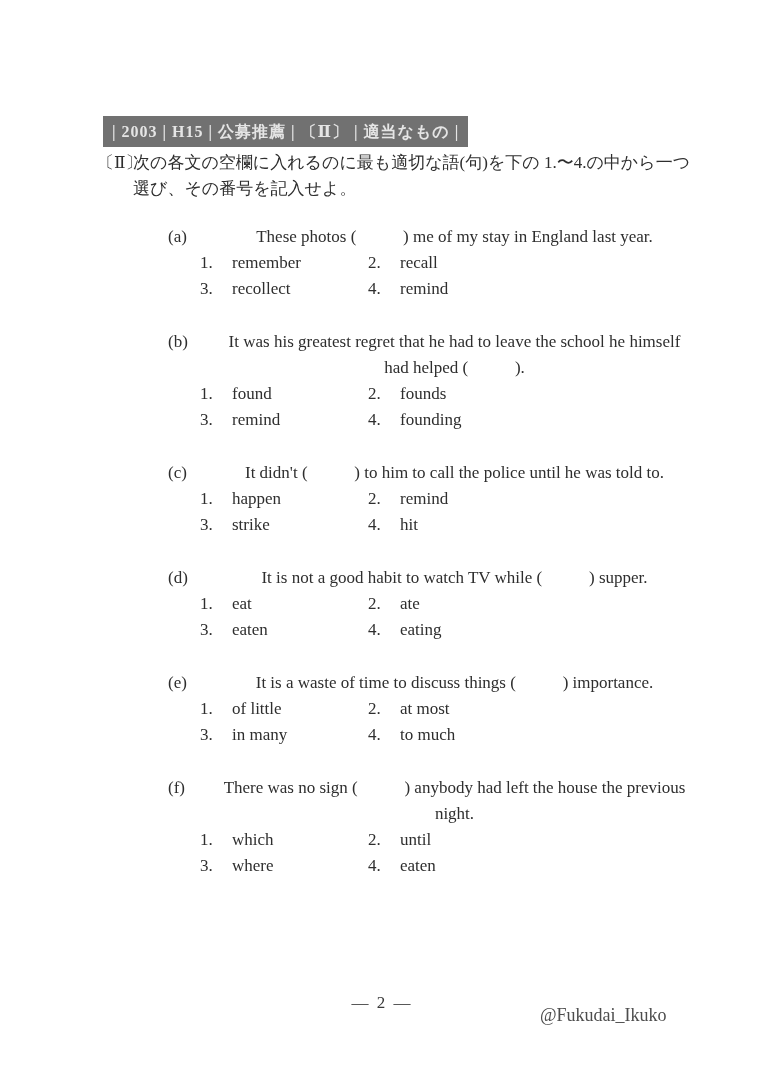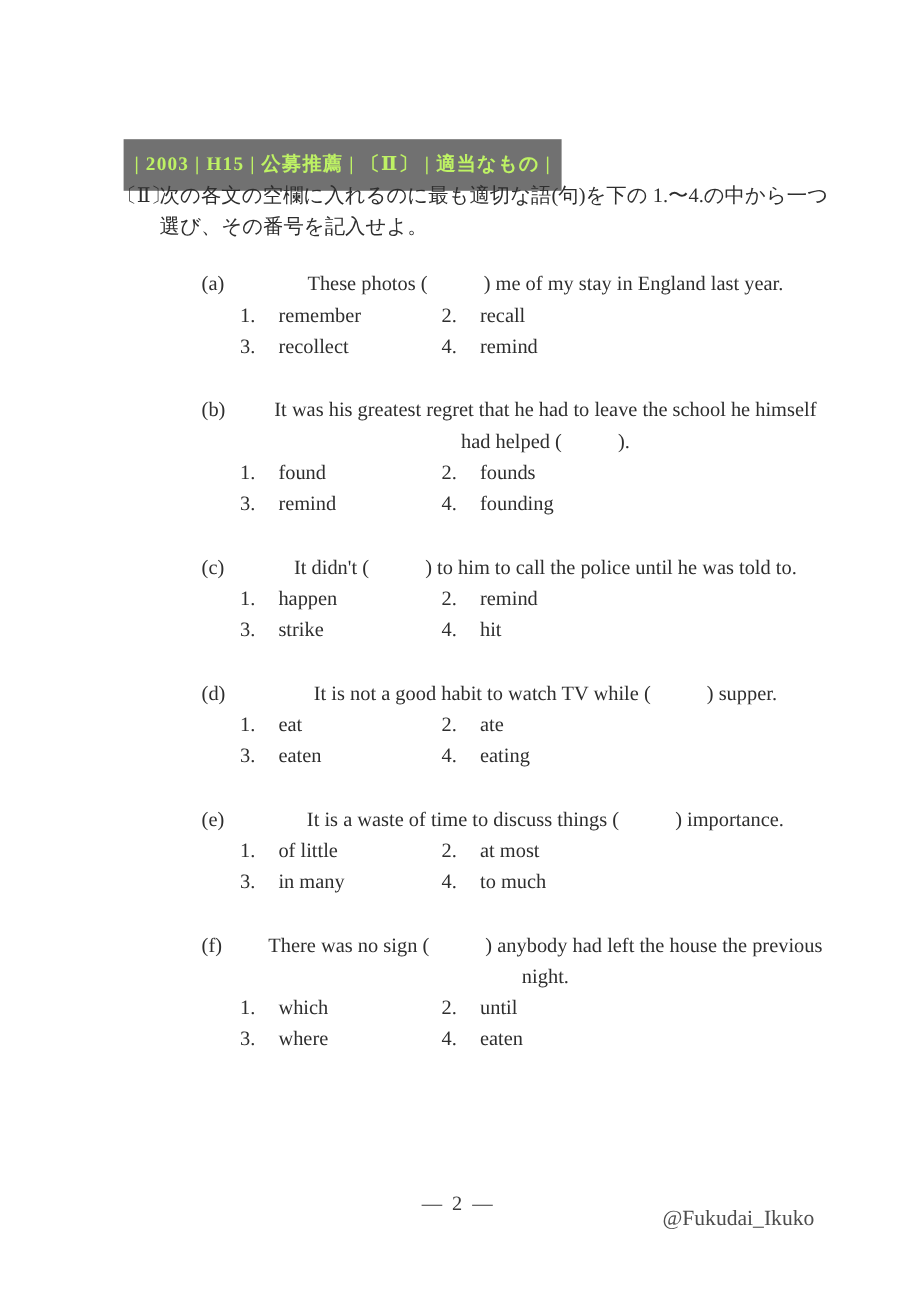--- a/index.html
+++ b/index.html
@@ -15,26 +15,26 @@
   }
   .page {
     position: absolute; left: 0; top: 0;
     width: 764px; height: 1080px;
     background: #ffffff;
   }
   .header-tag {
     position: absolute; left: 103px; top: 116px;
     display: inline-block;
     background: #717171;
-    color: #bef264;
+    color: #e5e5e5;
     font-family: "Liberation Serif", "DejaVu Serif", serif;
     font-weight: bold;
     font-size: 16px;
     line-height: 25px;
-    padding: 9px 9px;
+    padding: 3px 9px;
     letter-spacing: 1px;
     white-space: nowrap;
   }
   .instruction {
     position: absolute; left: 133px; top: 150px;
     width: 580px;
   }
   .instruction .instr-label {
     position: absolute; left: -36px; top: 0;
   }
@@ -56,21 +56,21 @@
   }
   .opt { display: flex; }
   .opt .num { flex: 0 0 32px; }
   .footer-pagenum {
     position: absolute; left: 0; top: 990px;
     width: 764px; text-align: center;
     font-size: 17px; color: #3a3a3a;
     letter-spacing: 2px;
   }
   .watermark {
-    position: absolute; left: 552px; top: 1002px;
+    position: absolute; left: 540px; top: 1002px;
     font-size: 18px; color: #4d4d4d;
   }
 </style>
 </head>
 <body>
 
 <div class="page">
 
   <div class="header-tag">| 2003 | H15 | 公募推薦 | 〔Ⅱ〕 | 適当なもの |</div>
 

